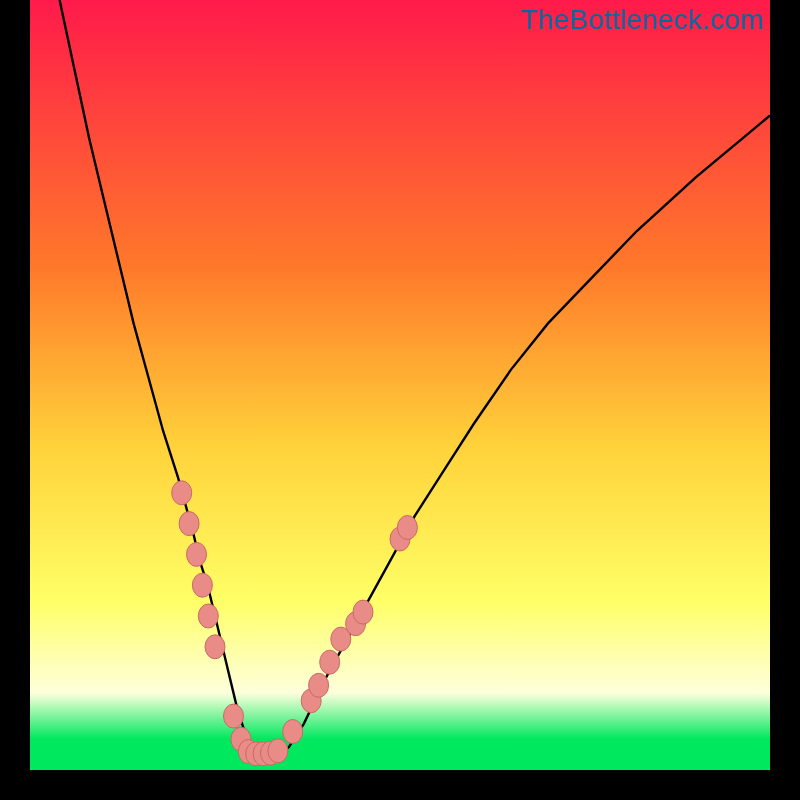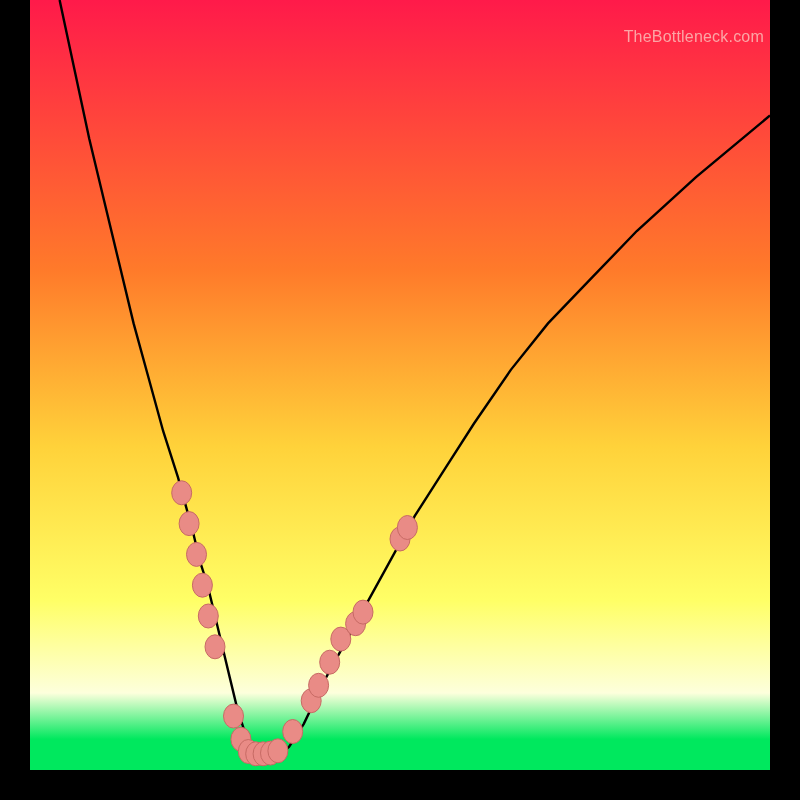--- a/index.html
+++ b/index.html
@@ -23,26 +23,25 @@
     position: absolute;
     left: 0;
     top: 0;
     width: 740px;
     height: 770px;
   }
   .watermark {
     position: absolute;
     top: 4px;
     right: 36px;
-    color: #fca5a5;
-    font-size: 16px;
+    color: #0369a1;
+    font-size: 28px;
     letter-spacing: 0.2px;
     font-weight: 500;
     z-index: 50;
-    margin-top: 24px;
   }
   svg { display: block; }
 </style>
 </head>
 <body>
 
 <div class="watermark">TheBottleneck.com</div>
 
 <div class="frame">
   <svg class="plot" viewBox="0 0 740 770" preserveAspectRatio="none">

